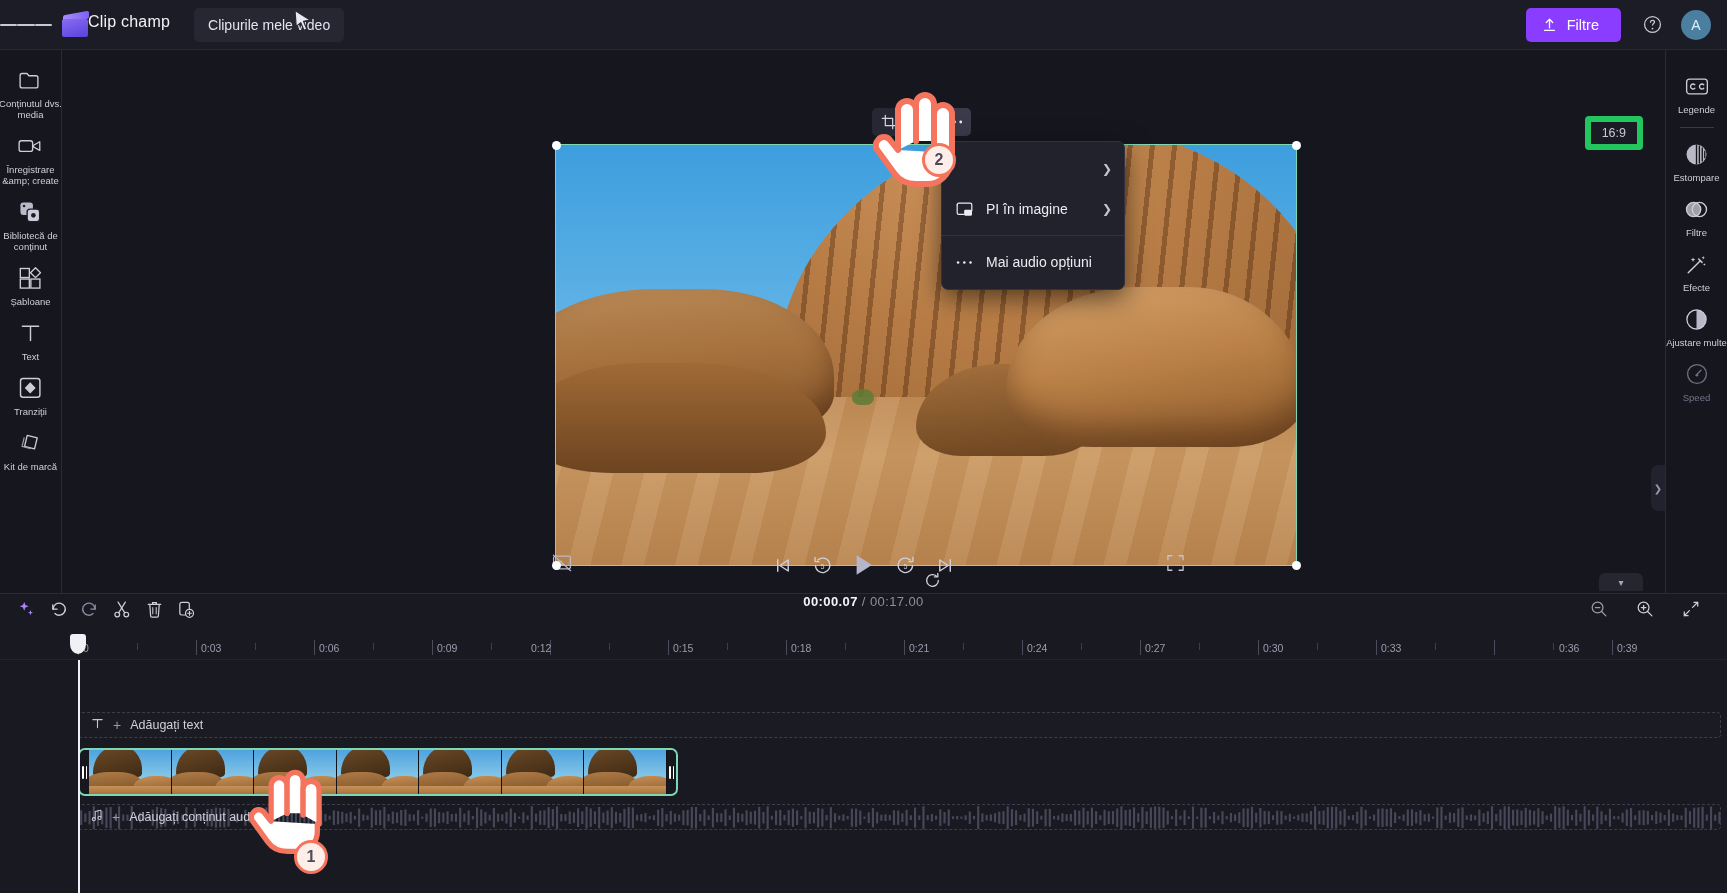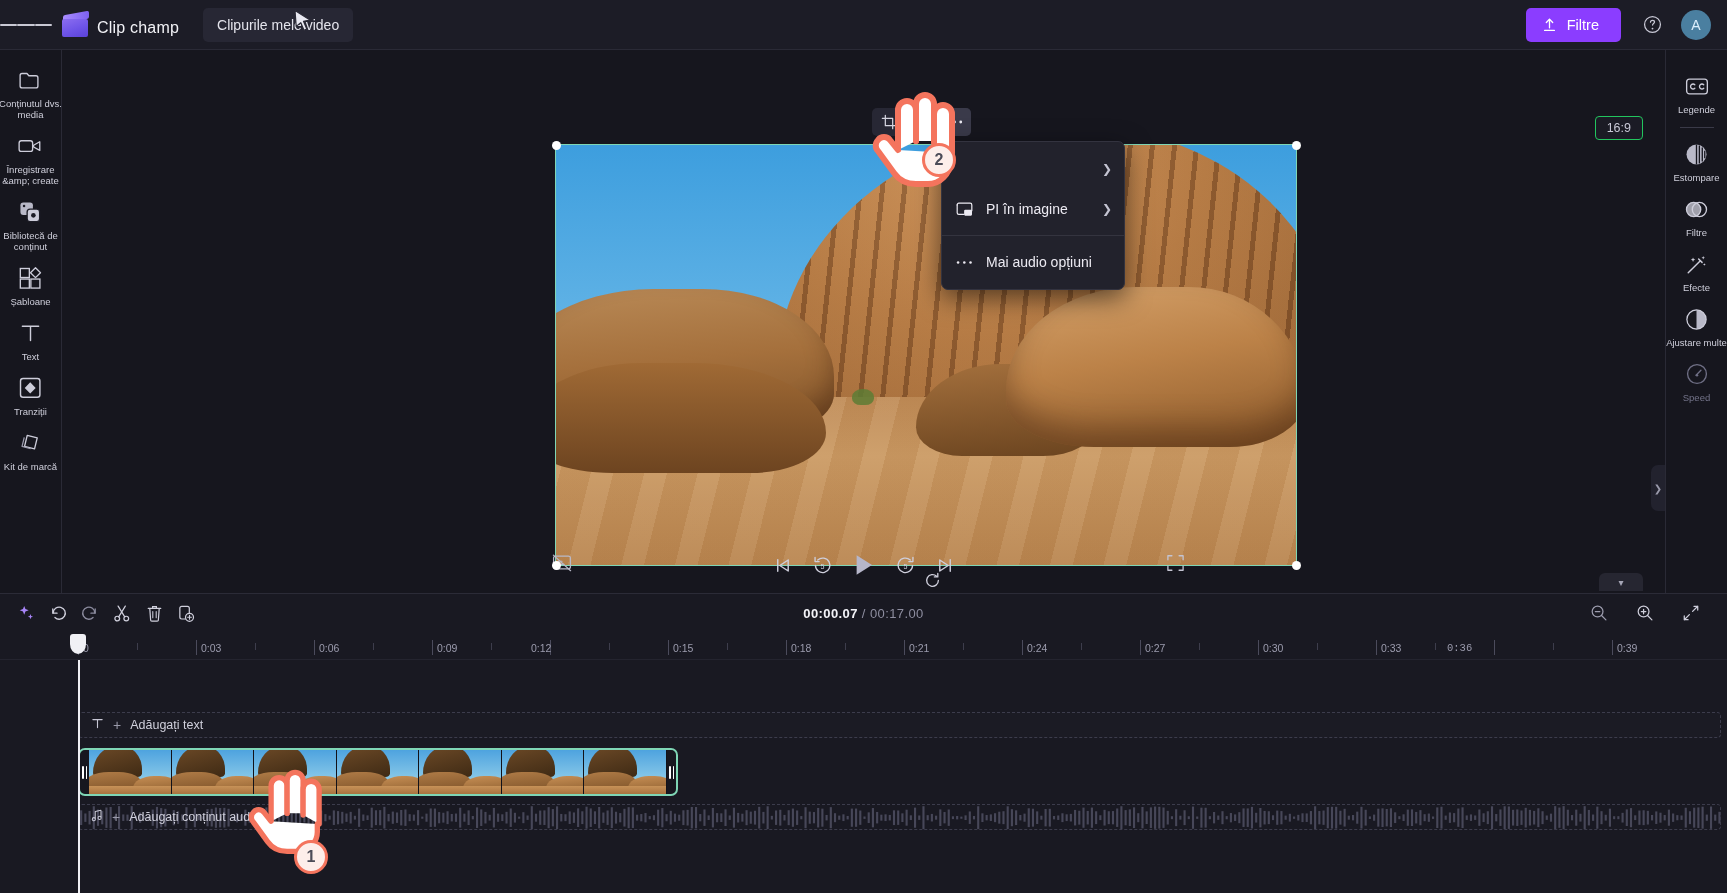--- a/index.html
+++ b/index.html
@@ -15,21 +15,21 @@
   
   .topbar {
     height: 50px; flex: 0 0 50px;
     background: #1c1c26;
     display: flex; align-items: center;
     border-bottom: 1px solid #2a2a36;
     position: relative; z-index: 40;
   }
   .hamburger { width: 52px; display:flex; align-items:center; justify-content:center; cursor:pointer; }
   .hamburger span { display:block; width:22px; height:2px; background:#c9c9d4; margin:3px 0; border-radius:1px;}
-  .brand { display:flex; align-items:flex-end; gap:9px; padding: 0 10px; cursor:pointer;}
+  .brand { display:flex; align-items:flex-start; padding: 0 10px; cursor:pointer;}
   .brand-logo { width:26px; height:24px; position:relative; }
   .brand-logo .slab {
     position:absolute; left:0; bottom:0; width:26px; height:18px;
     background: linear-gradient(160deg,#8b6df0 0%, #6e54e8 55%, #5a42d8 100%);
     border-radius: 2px;
   }
   .brand-logo .strip {
     position:absolute; left:1px; top:0px; width:26px; height:8px;
     background: linear-gradient(90deg,#a98cff,#7d61f0);
     transform: skewY(-10deg); border-radius:2px;
@@ -90,21 +90,21 @@
     display:flex; align-items:center; justify-content:center;
     color:#9a9aab; font-size:10px; cursor:pointer;
   }
 
   
   .center { flex:1 1 auto; display:flex; flex-direction:column; min-width:0; position:relative; background:#16161e;}
   .stage { flex:1 1 auto; position:relative; min-height:0; }
 
   .ratio-badge {
     position:absolute; right:22px; top:66px;
-    border:1px solid #22c55e; border-radius:4px;
+    border:6px solid #22c55e; border-radius:4px;
     padding: 4px 11px; font-size:12.5px; color:#c8c8d6;
     background:#1b1b25; cursor:pointer;
   }
 
   .float-toolbar {
     position:absolute; top:58px; left:810px;
     height:28px; background:#272734; border-radius:5px;
     display:flex; align-items:center; z-index:22;
   }
   .ft-btn { width:33px; height:28px; display:flex; align-items:center; justify-content:center; cursor:pointer; border-radius:5px;}
@@ -207,21 +207,21 @@
   .right-collapse {
     position:absolute; right:62px; top: 415px;
     width:14px; height:46px; background:#22222e;
     border-radius: 7px 0 0 7px;
     display:flex; align-items:center; justify-content:center;
     color:#9a9aab; font-size:10px; cursor:pointer;
   }
 
   
   .timeline { flex:0 0 300px; height:300px; background:#191922; border-top:1px solid #2b2b37; display:flex; flex-direction:column; }
-  .tl-toolbar { height:38px; flex:0 0 38px; display:flex; align-items:center; position:relative; padding-left:10px; }
+  .tl-toolbar { height:38px; flex:0 0 38px; display:flex; align-items:flex-start; position:relative; padding-left:10px; }
   .tlb-btn { width:32px; height:30px; display:flex; align-items:center; justify-content:center; cursor:pointer; }
   .tl-time {
     position:absolute; left:50%; transform:translateX(-50%);
     font-size:13px; letter-spacing:.4px;
   }
   .tl-time .cur { color:#f3f3f8; font-weight:bold; }
   .tl-time .tot { color:#8e8ea0; }
   .tl-zoom { position:absolute; right:20px; display:flex; align-items:center; gap:14px; }
 
   .ruler {
@@ -719,21 +719,21 @@
           <div class="tick" style="left: 1062px;"></div>
           <div class="tick-lbl" style="left: 1062px;">0:27</div>
           <div class="tick minor" style="left: 1121px;"></div>
           <div class="tick" style="left: 1180px;"></div>
           <div class="tick-lbl" style="left: 1180px;">0:30</div>
           <div class="tick minor" style="left: 1239px;"></div>
           <div class="tick" style="left: 1298px;"></div>
           <div class="tick-lbl" style="left: 1298px;">0:33</div>
           <div class="tick minor" style="left: 1357px;"></div>
           <div class="tick" style="left: 1416px;"></div>
-          <div class="tick-lbl" style="left: 1364px; font-family: Liberation Mono, monospace;">0:36</div>
+          <div class="tick-lbl" style="left: 1476px;">0:36</div>
           <div class="tick minor" style="left: 1475px;"></div>
           <div class="tick" style="left: 1534px;"></div>
           <div class="tick-lbl" style="left: 1534px;">0:39</div>
         </div>
       <div class="playhead-wrap">
         <div class="playhead-knob"></div>
       </div>
     </div>
 
     <div class="tracks">

